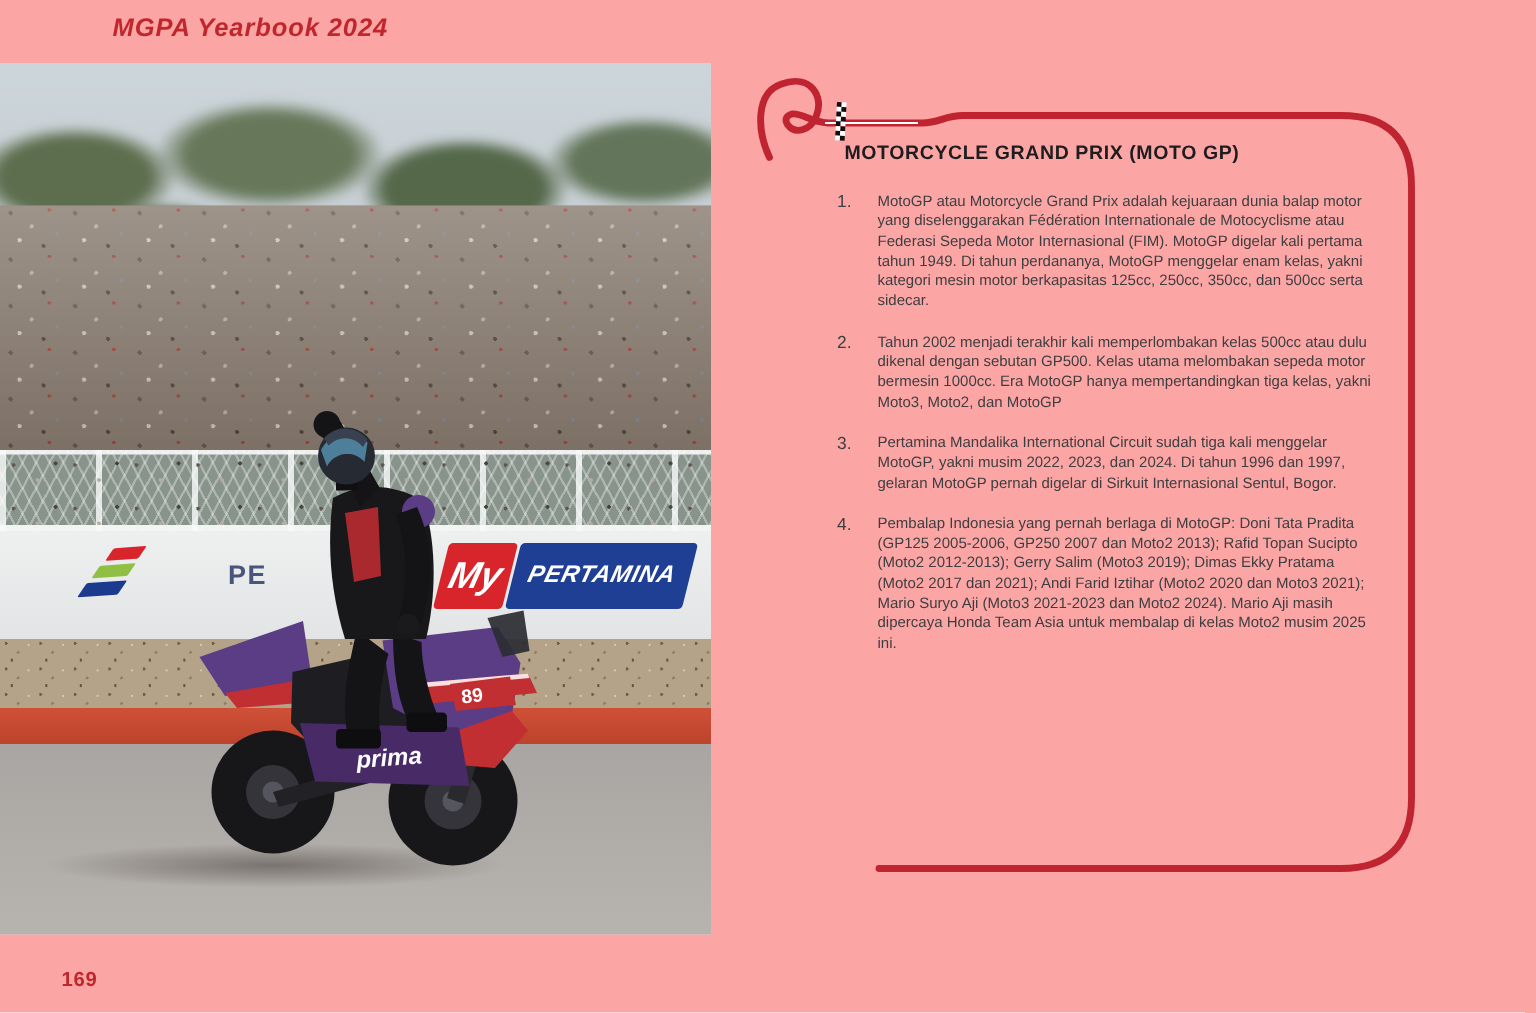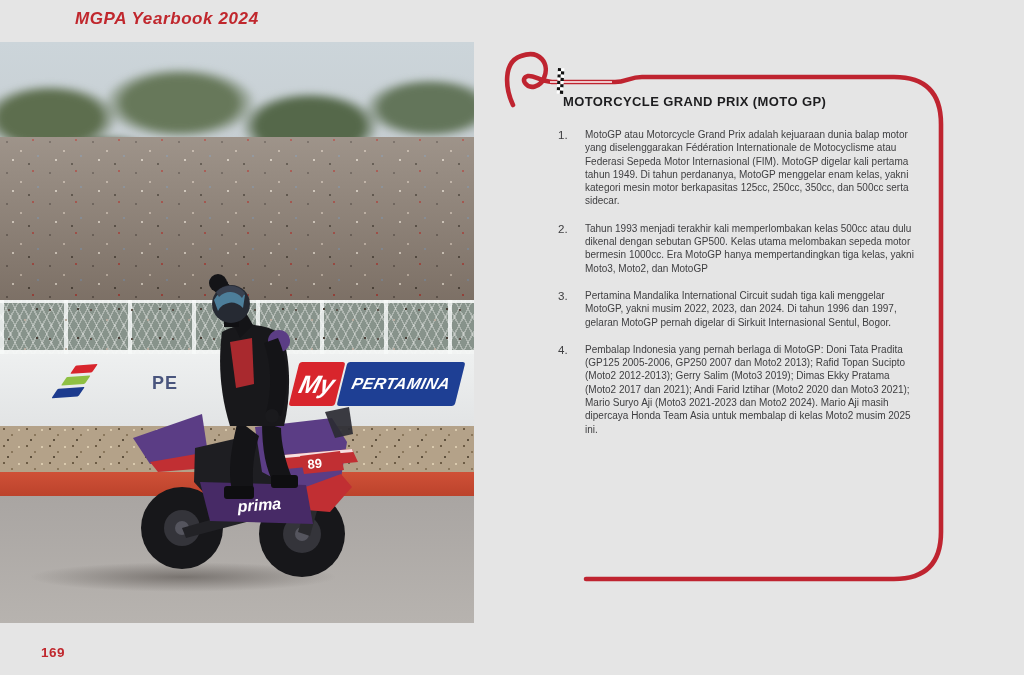--- a/index.html
+++ b/index.html
@@ -1,18 +1,18 @@
 <!DOCTYPE html>
 <html><head>
 <meta charset="utf-8">
 <style>
   * { margin:0; padding:0; box-sizing:border-box; }
   html,body { background:#ffffff; }
   .page {
-    position:relative; width:1024px; height:675px; background:#e5e5e5;
+    position:relative; width:1024px; height:675px; background:#fca5a5;
     overflow:hidden; font-family:"Liberation Sans", sans-serif;
   }
   
   .yb-header {
     position:absolute; left:75px; top:9px; font-size:17px; font-weight:bold;
     font-style:italic; letter-spacing:.6px; color:#c0272d;
   }
   .page-number {
     position:absolute; left:41px; top:645px; font-size:13.5px; font-weight:bold;
     color:#c0272d; letter-spacing:.5px;
@@ -221,21 +221,21 @@
 
   <div class="box-title">MOTORCYCLE GRAND PRIX (MOTO GP)</div>
 
   <ol class="box-list">
     <li>
       <span class="num">1.</span>
       <span class="txt">MotoGP atau Motorcycle Grand Prix adalah kejuaraan dunia balap motor yang diselenggarakan Fédération Internationale de Motocyclisme atau Federasi Sepeda Motor Internasional (FIM). MotoGP digelar kali pertama tahun 1949. Di tahun perdananya, MotoGP menggelar enam kelas, yakni kategori mesin motor berkapasitas 125cc, 250cc, 350cc, dan 500cc serta sidecar.</span>
     </li>
     <li>
       <span class="num">2.</span>
-      <span class="txt">Tahun 1993 menjadi terakhir kali memperlombakan kelas 500cc atau dulu dikenal dengan sebutan GP500. Kelas utama melombakan sepeda motor bermesin 1000cc. Era MotoGP hanya mempertandingkan tiga kelas, yakni Moto3, Moto2, dan MotoGP</span>
+      <span class="txt">Tahun 2002 menjadi terakhir kali memperlombakan kelas 500cc atau dulu dikenal dengan sebutan GP500. Kelas utama melombakan sepeda motor bermesin 1000cc. Era MotoGP hanya mempertandingkan tiga kelas, yakni Moto3, Moto2, dan MotoGP</span>
     </li>
     <li>
       <span class="num">3.</span>
       <span class="txt">Pertamina Mandalika International Circuit sudah tiga kali menggelar MotoGP, yakni musim 2022, 2023, dan 2024. Di tahun 1996 dan 1997, gelaran MotoGP pernah digelar di Sirkuit Internasional Sentul, Bogor.</span>
     </li>
     <li>
       <span class="num">4.</span>
       <span class="txt">Pembalap Indonesia yang pernah berlaga di MotoGP: Doni Tata Pradita (GP125 2005-2006, GP250 2007 dan Moto2 2013); Rafid Topan Sucipto (Moto2 2012-2013); Gerry Salim (Moto3 2019); Dimas Ekky Pratama (Moto2 2017 dan 2021); Andi Farid Iztihar (Moto2 2020 dan Moto3 2021); Mario Suryo Aji (Moto3 2021-2023 dan Moto2 2024). Mario Aji masih dipercaya Honda Team Asia untuk membalap di kelas Moto2 musim 2025 ini.</span>
     </li>
   </ol>

